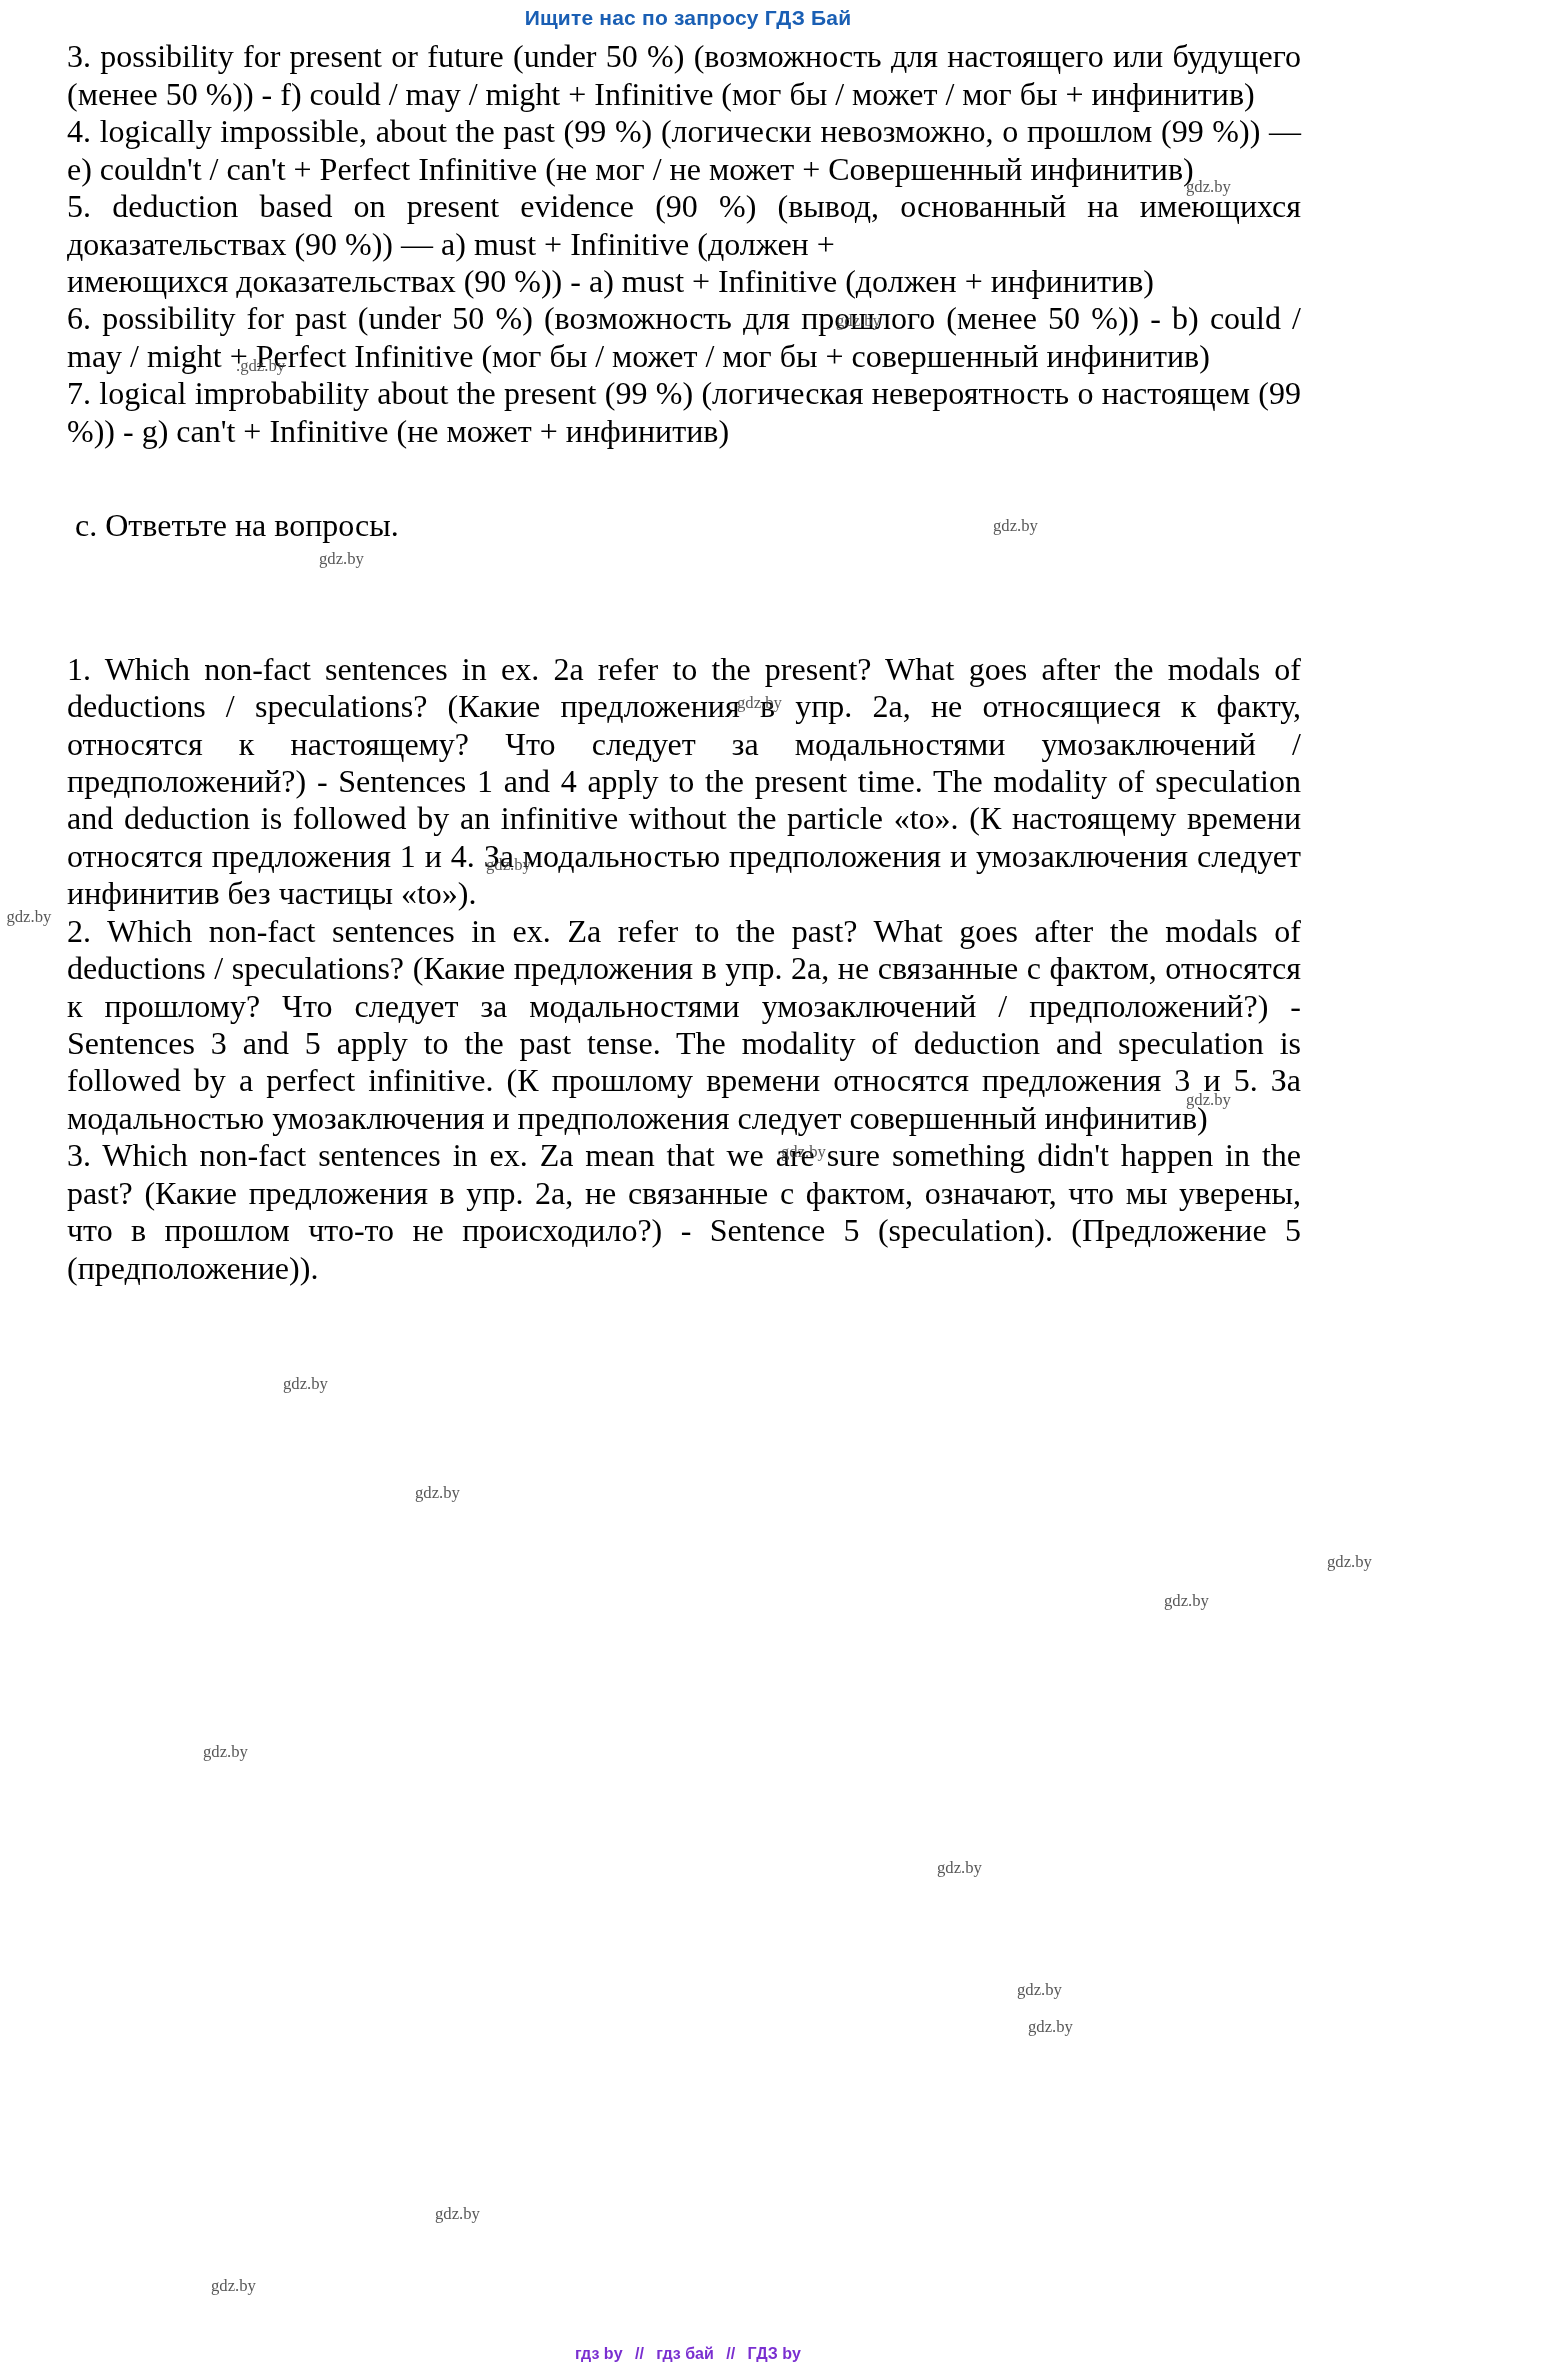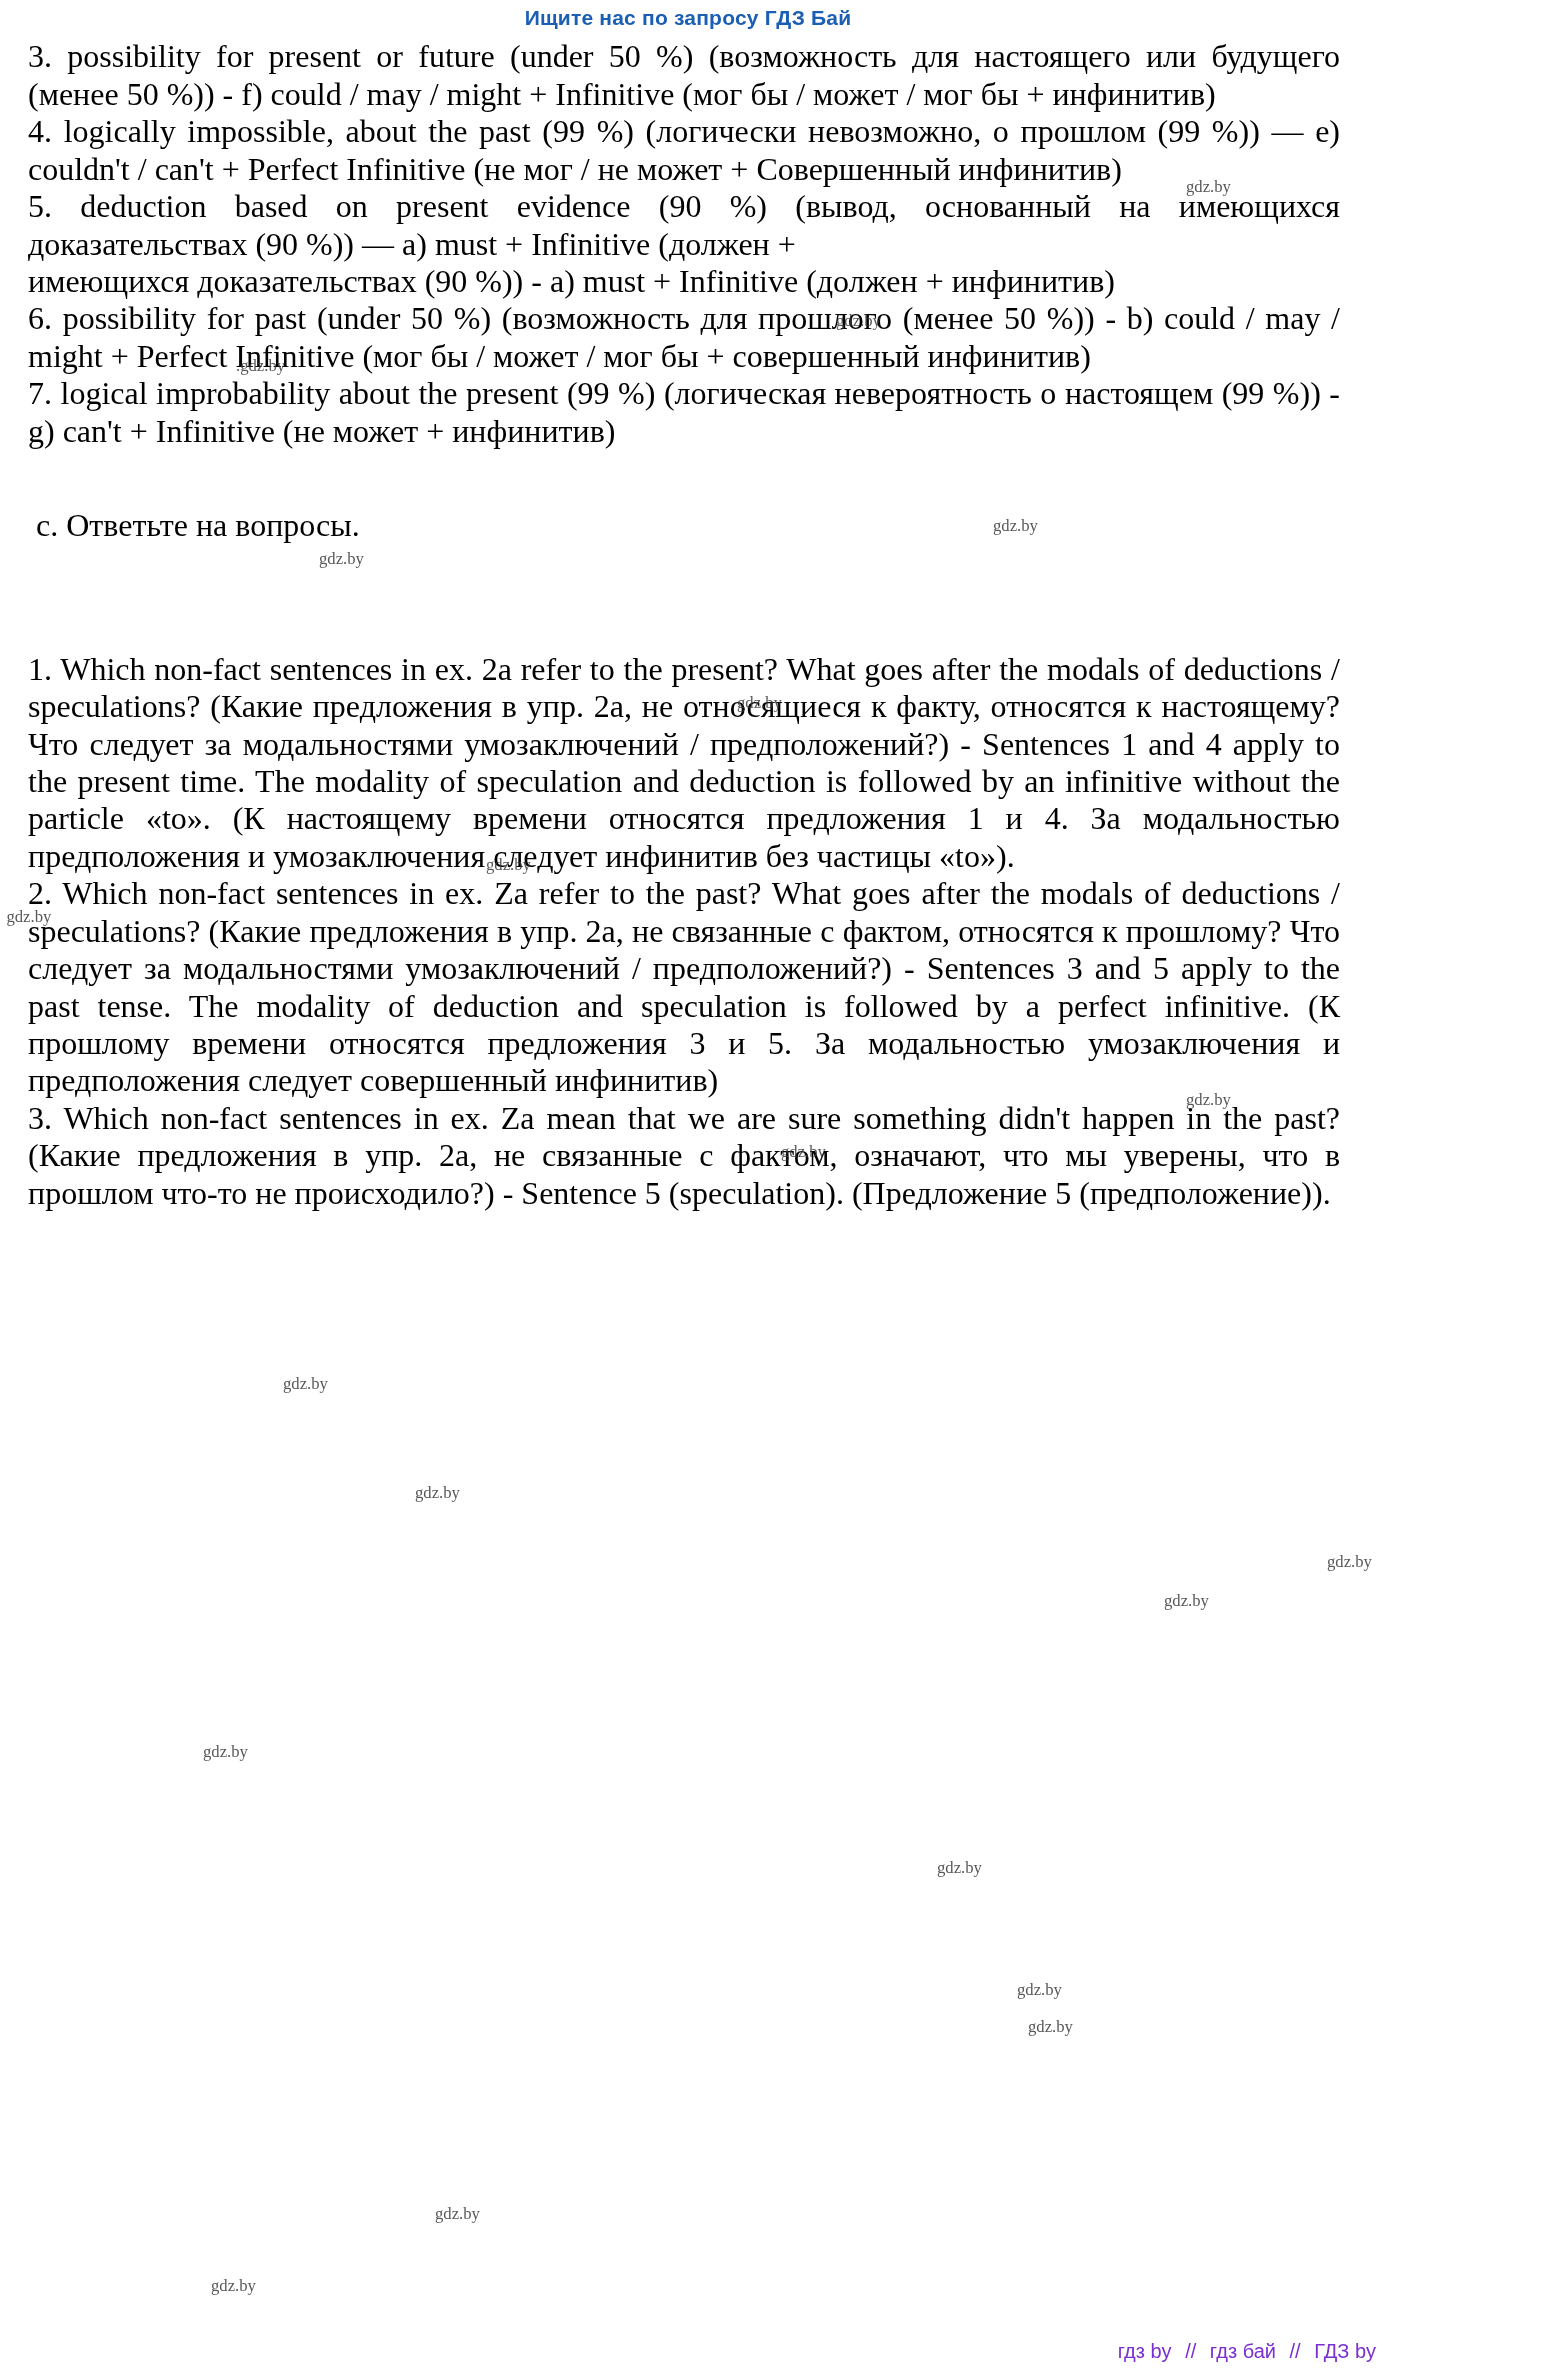--- a/index.html
+++ b/index.html
@@ -11,21 +11,21 @@
     width: 1557px;
     font-family: "Liberation Serif", serif;
     color: #000000;
   }
   .page {
     position: relative;
     width: 1376px;
     height: 2377px;
     overflow: hidden;
     box-sizing: border-box;
-    padding: 0 28px;
+    padding: 0 67px;
   }
   .top-banner {
     text-align: center;
     color: #1a5fb4;
     font-family: "Liberation Sans", sans-serif;
     font-weight: bold;
     font-size: 21px;
     padding-top: 6.4px;
     padding-bottom: 8px;
     letter-spacing: 0.2px;
@@ -57,24 +57,24 @@
     color: #3a3a3a;
     opacity: 0.85;
     white-space: nowrap;
     pointer-events: none;
   }
   .footer {
     position: absolute;
     left: 0;
     right: 0;
     bottom: 14.4px;
-    text-align: right;
+    text-align: center;
     font-family: "Liberation Sans", sans-serif;
-    font-weight: normal;
-    font-size: 20px;
+    font-weight: bold;
+    font-size: 16px;
     color: #7a2fd0;
   }
   .footer .sep {
     color: #7a2fd0;
     padding: 0 8px;
   }
 </style>
 </head>
 <body>
 

